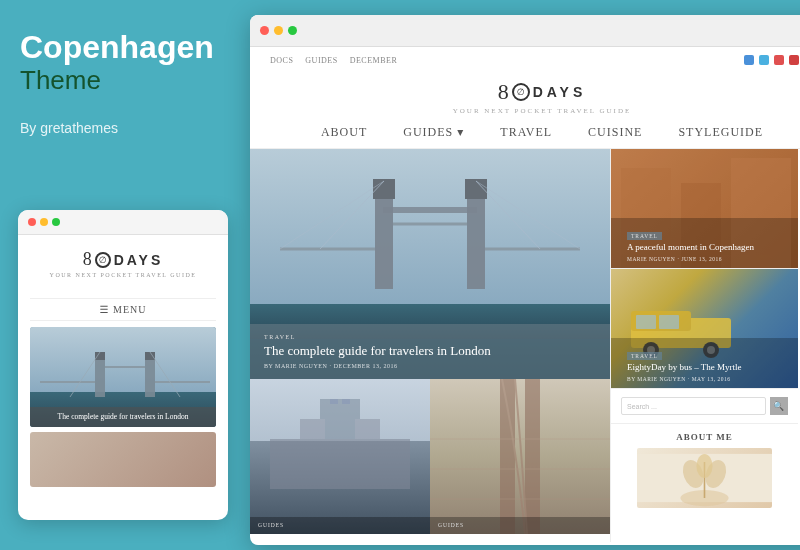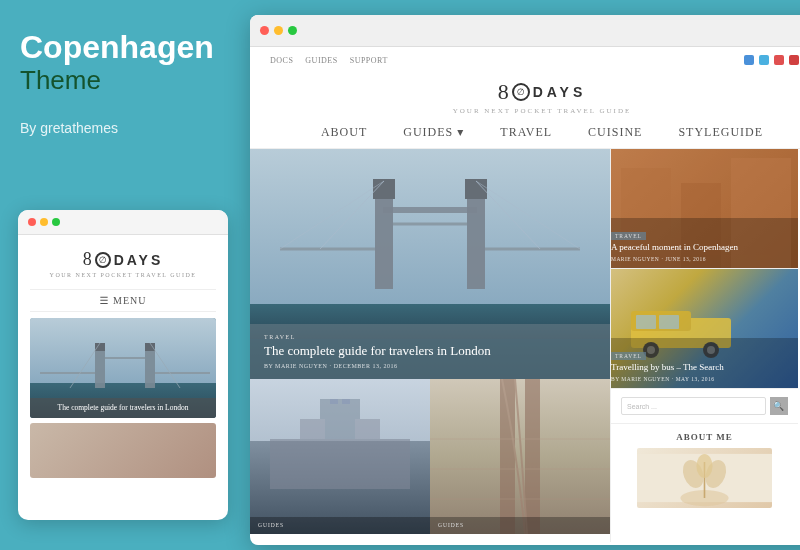--- a/index.html
+++ b/index.html
@@ -120,21 +120,21 @@
       text-transform: uppercase;
       margin-top: 2px;
     }
 
     .mobile-menu {
       font-size: 10px;
       color: #555;
       border-top: 1px solid #eee;
       border-bottom: 1px solid #eee;
       padding: 5px 0;
-      margin-top: 11px;
+      margin-top: 20px;
       letter-spacing: 1px;
     }
 
     .mobile-hero {
       margin-top: 6px;
       width: 100%;
       height: 100px;
       background: linear-gradient(135deg, #8aacbc 0%, #5a8aa0 50%, #3a6070 100%);
       border-radius: 3px;
       position: relative;
@@ -401,21 +401,21 @@
       background: linear-gradient(135deg, #d4a870 0%, #c08050 50%, #a06030 100%);
     }
 
     .right-card-2 {
       background: linear-gradient(135deg, #e0c060 0%, #c0a040 40%, #6090a0 60%, #4070a0 100%);
     }
 
     .right-card-overlay {
       position: absolute;
       bottom: 0; left: 0; right: 0;
-      padding: 6px 0;
+      padding: 6px 16px;
       background: rgba(0,0,0,0.25);
     }
 
     .right-card-category {
       font-size: 5.5px;
       color: #ddd;
       letter-spacing: 1px;
       text-transform: uppercase;
       background: rgba(100,130,150,0.7);
       display: inline-block;
@@ -614,21 +614,21 @@
     <div class="browser-dot green"></div>
   </div>
 
   <div class="browser-content">
 
     <div class="site-header">
       <div class="site-top-nav">
         <div class="site-top-nav-left">
           <span>DOCS</span>
           <span>GUIDES</span>
-          <span>SUPPORT</span>
+          <span>DECEMBER</span>
         </div>
         <div class="site-top-nav-right">
           <div class="social-icon-placeholder" style="background:#4a90d9;"></div>
           <div class="social-icon-placeholder" style="background:#4ab0e0;"></div>
           <div class="social-icon-placeholder" style="background:#e05050;"></div>
           <div class="social-icon-placeholder" style="background:#d04040;"></div>
           <div class="social-icon-placeholder" style="background:#f09040;"></div>
         </div>
       </div>
 
@@ -745,21 +745,21 @@
             <rect x="0" y="8" width="60" height="20" fill="#d4b030" rx="3"></rect>
             <circle cx="20" cy="47" r="8" fill="#404040"></circle>
             <circle cx="20" cy="47" r="4" fill="#808080"></circle>
             <circle cx="80" cy="47" r="8" fill="#404040"></circle>
             <circle cx="80" cy="47" r="4" fill="#808080"></circle>
             <rect x="5" y="12" width="20" height="14" fill="#a0c0d0" opacity="0.8" rx="1"></rect>
             <rect x="28" y="12" width="20" height="14" fill="#a0c0d0" opacity="0.8" rx="1"></rect>
           </svg>
           <div class="right-card-overlay">
             <div class="right-card-category">TRAVEL</div>
-            <div class="right-card-title">Travelling by bus – The Search</div>
+            <div class="right-card-title">EightyDay by bus – The Myrtle</div>
             <div class="right-card-meta">By MARIE NGUYEN · MAY 13, 2016</div>
           </div>
         </div>
 
         <div class="sidebar-search">
           <div class="search-input-fake">
             <span style="color:#bbb;font-family:Arial,sans-serif;">Search ...</span>
           </div>
           <div class="search-btn">🔍</div>
         </div>

